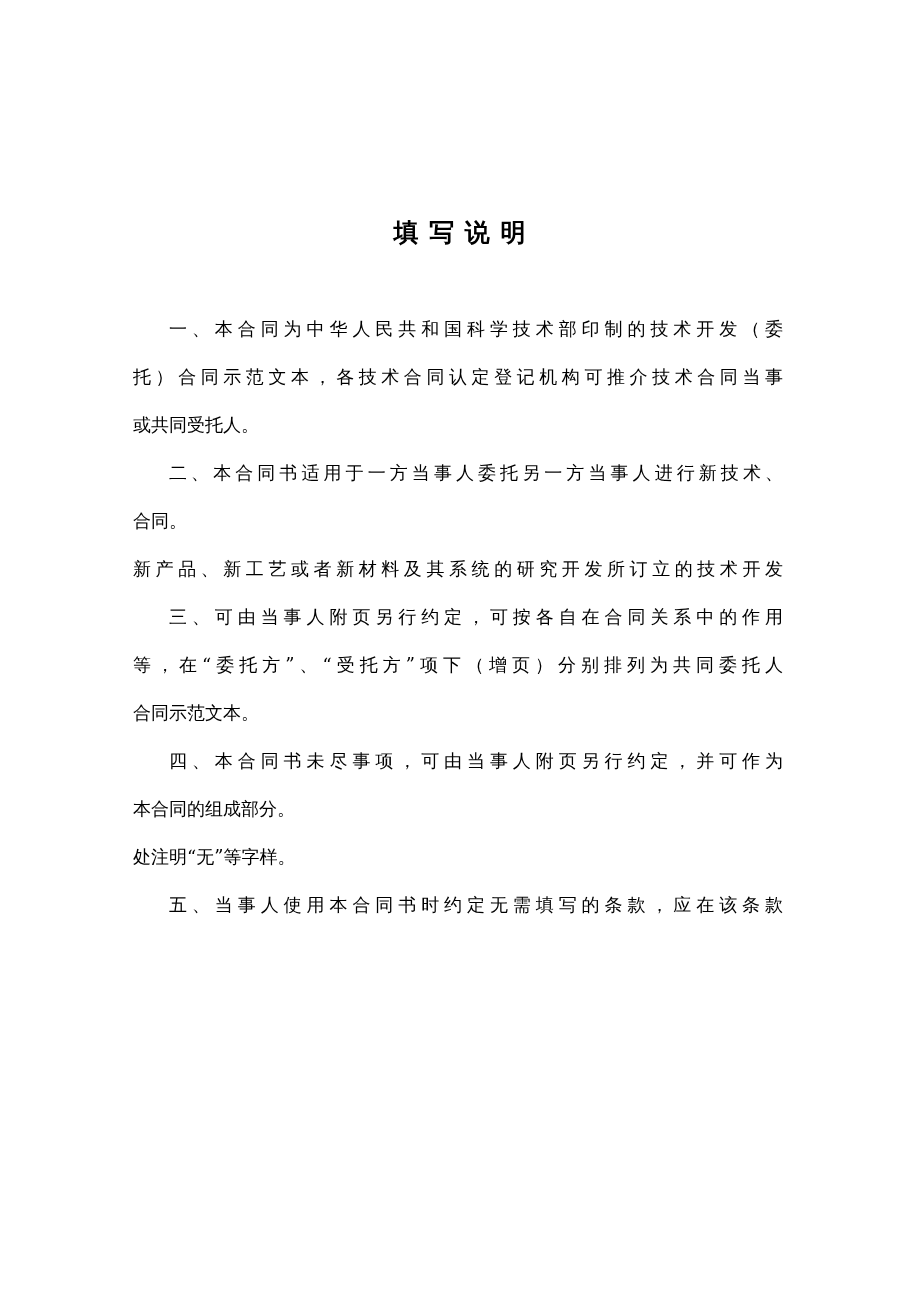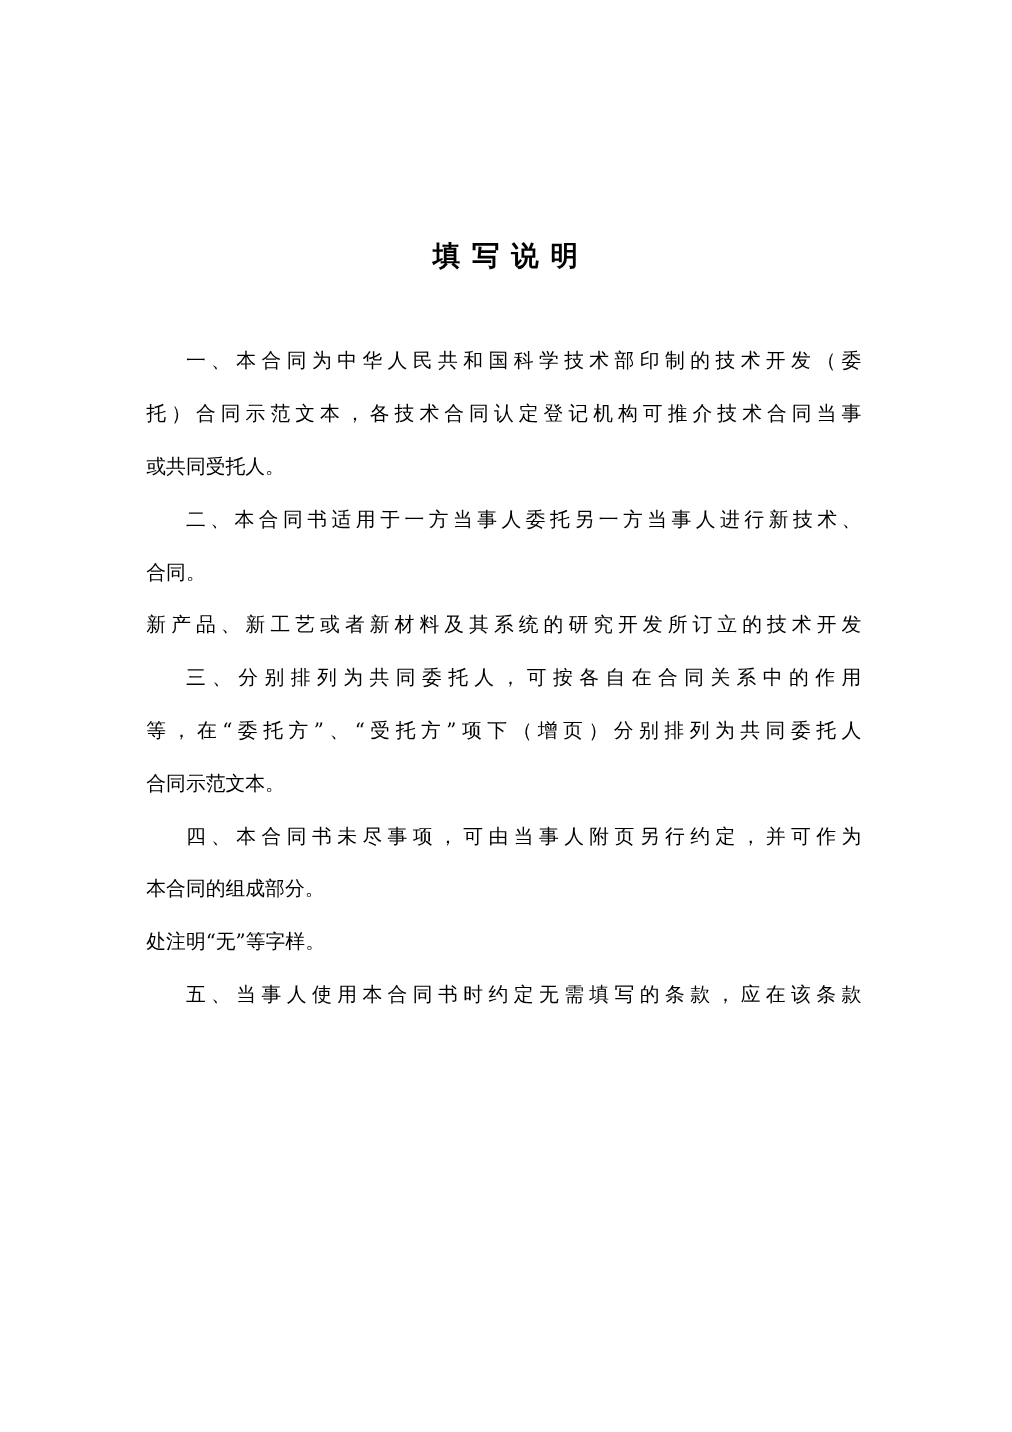--- a/index.html
+++ b/index.html
@@ -68,21 +68,21 @@
         <div class="line first fill">一、本合同为中华人民共和国科学技术部印制的技术开发（委</div>
         <div class="line fill">托）合同示范文本，各技术合同认定登记机构可推介技术合同当事</div>
         <div class="line">或共同受托人。</div>
       </div>
       <div class="paragraph">
         <div class="line first fill">二、本合同书适用于一方当事人委托另一方当事人进行新技术、</div>
         <div class="line">合同。</div>
         <div class="line fill">新产品、新工艺或者新材料及其系统的研究开发所订立的技术开发</div>
       </div>
       <div class="paragraph">
-        <div class="line first fill">三、分别排列为共同委托人，可按各自在合同关系中的作用</div>
+        <div class="line first fill">三、可由当事人附页另行约定，可按各自在合同关系中的作用</div>
         <div class="line fill">等，在“委托方”、“受托方”项下（增页）分别排列为共同委托人</div>
         <div class="line">合同示范文本。</div>
       </div>
       <div class="paragraph">
         <div class="line first fill">四、本合同书未尽事项，可由当事人附页另行约定，并可作为</div>
         <div class="line">本合同的组成部分。</div>
       </div>
       <div class="paragraph">
         <div class="line">处注明“无”等字样。</div>
         <div class="line first fill">五、当事人使用本合同书时约定无需填写的条款，应在该条款</div>

